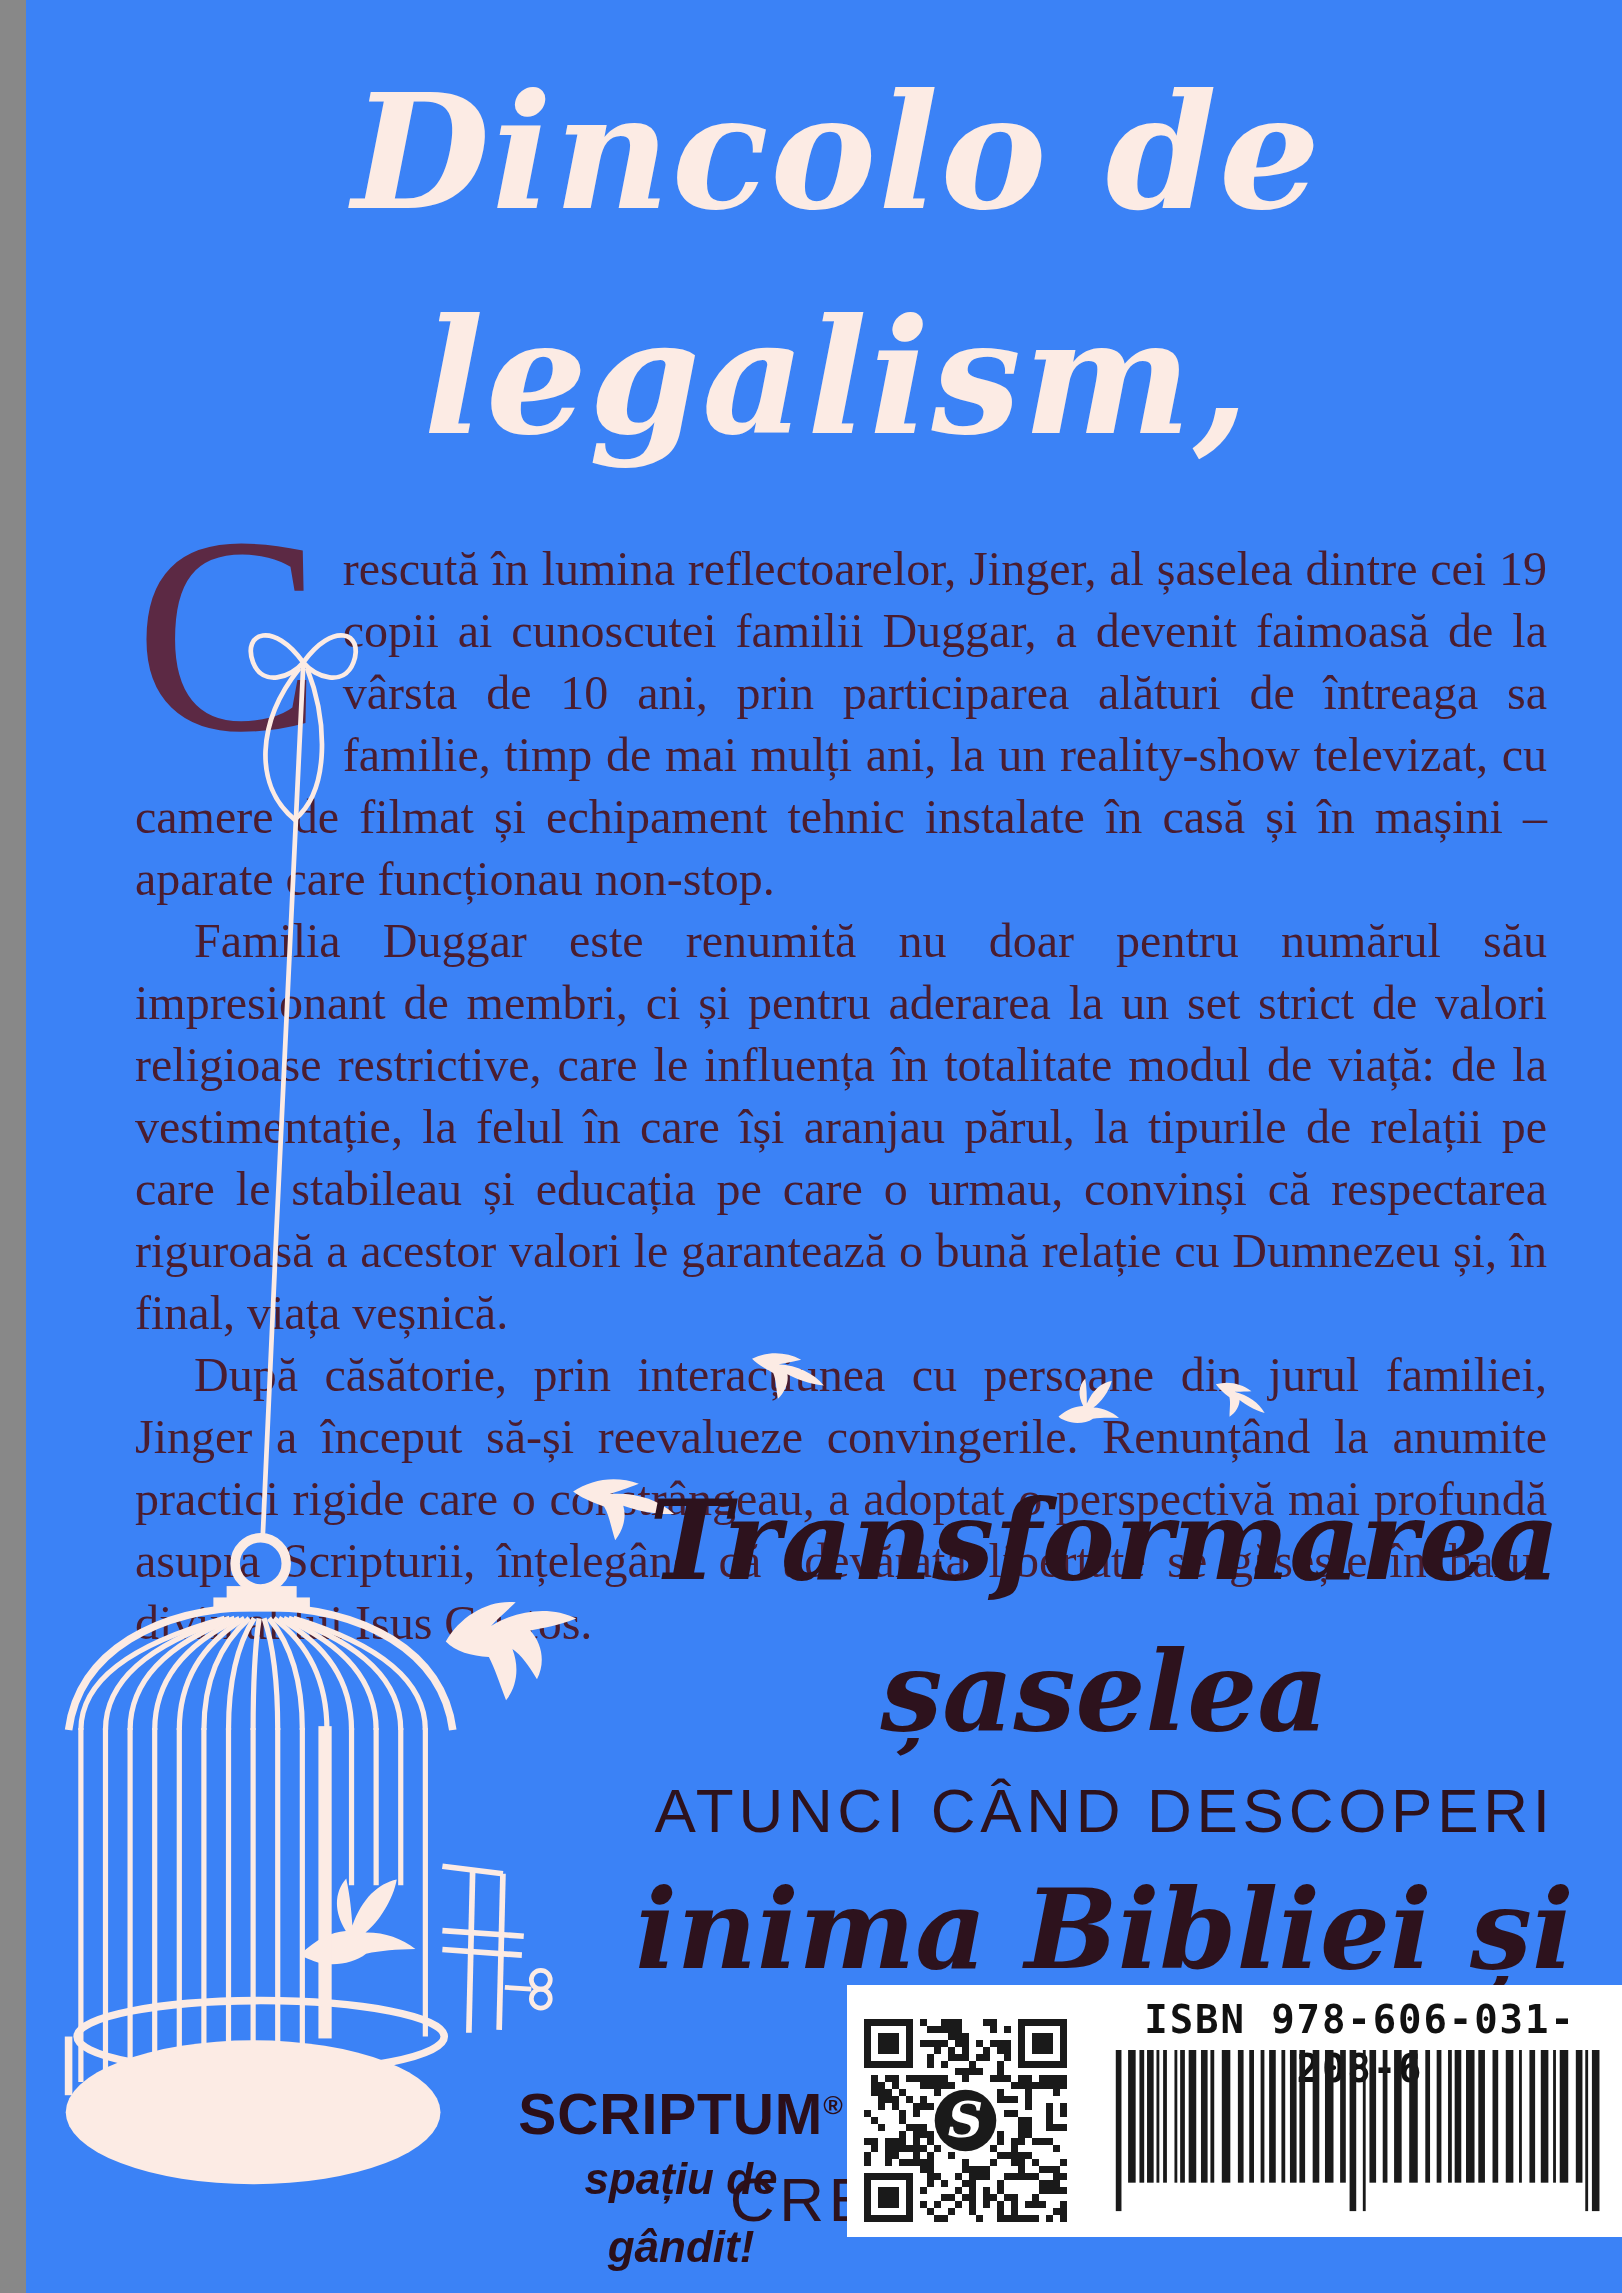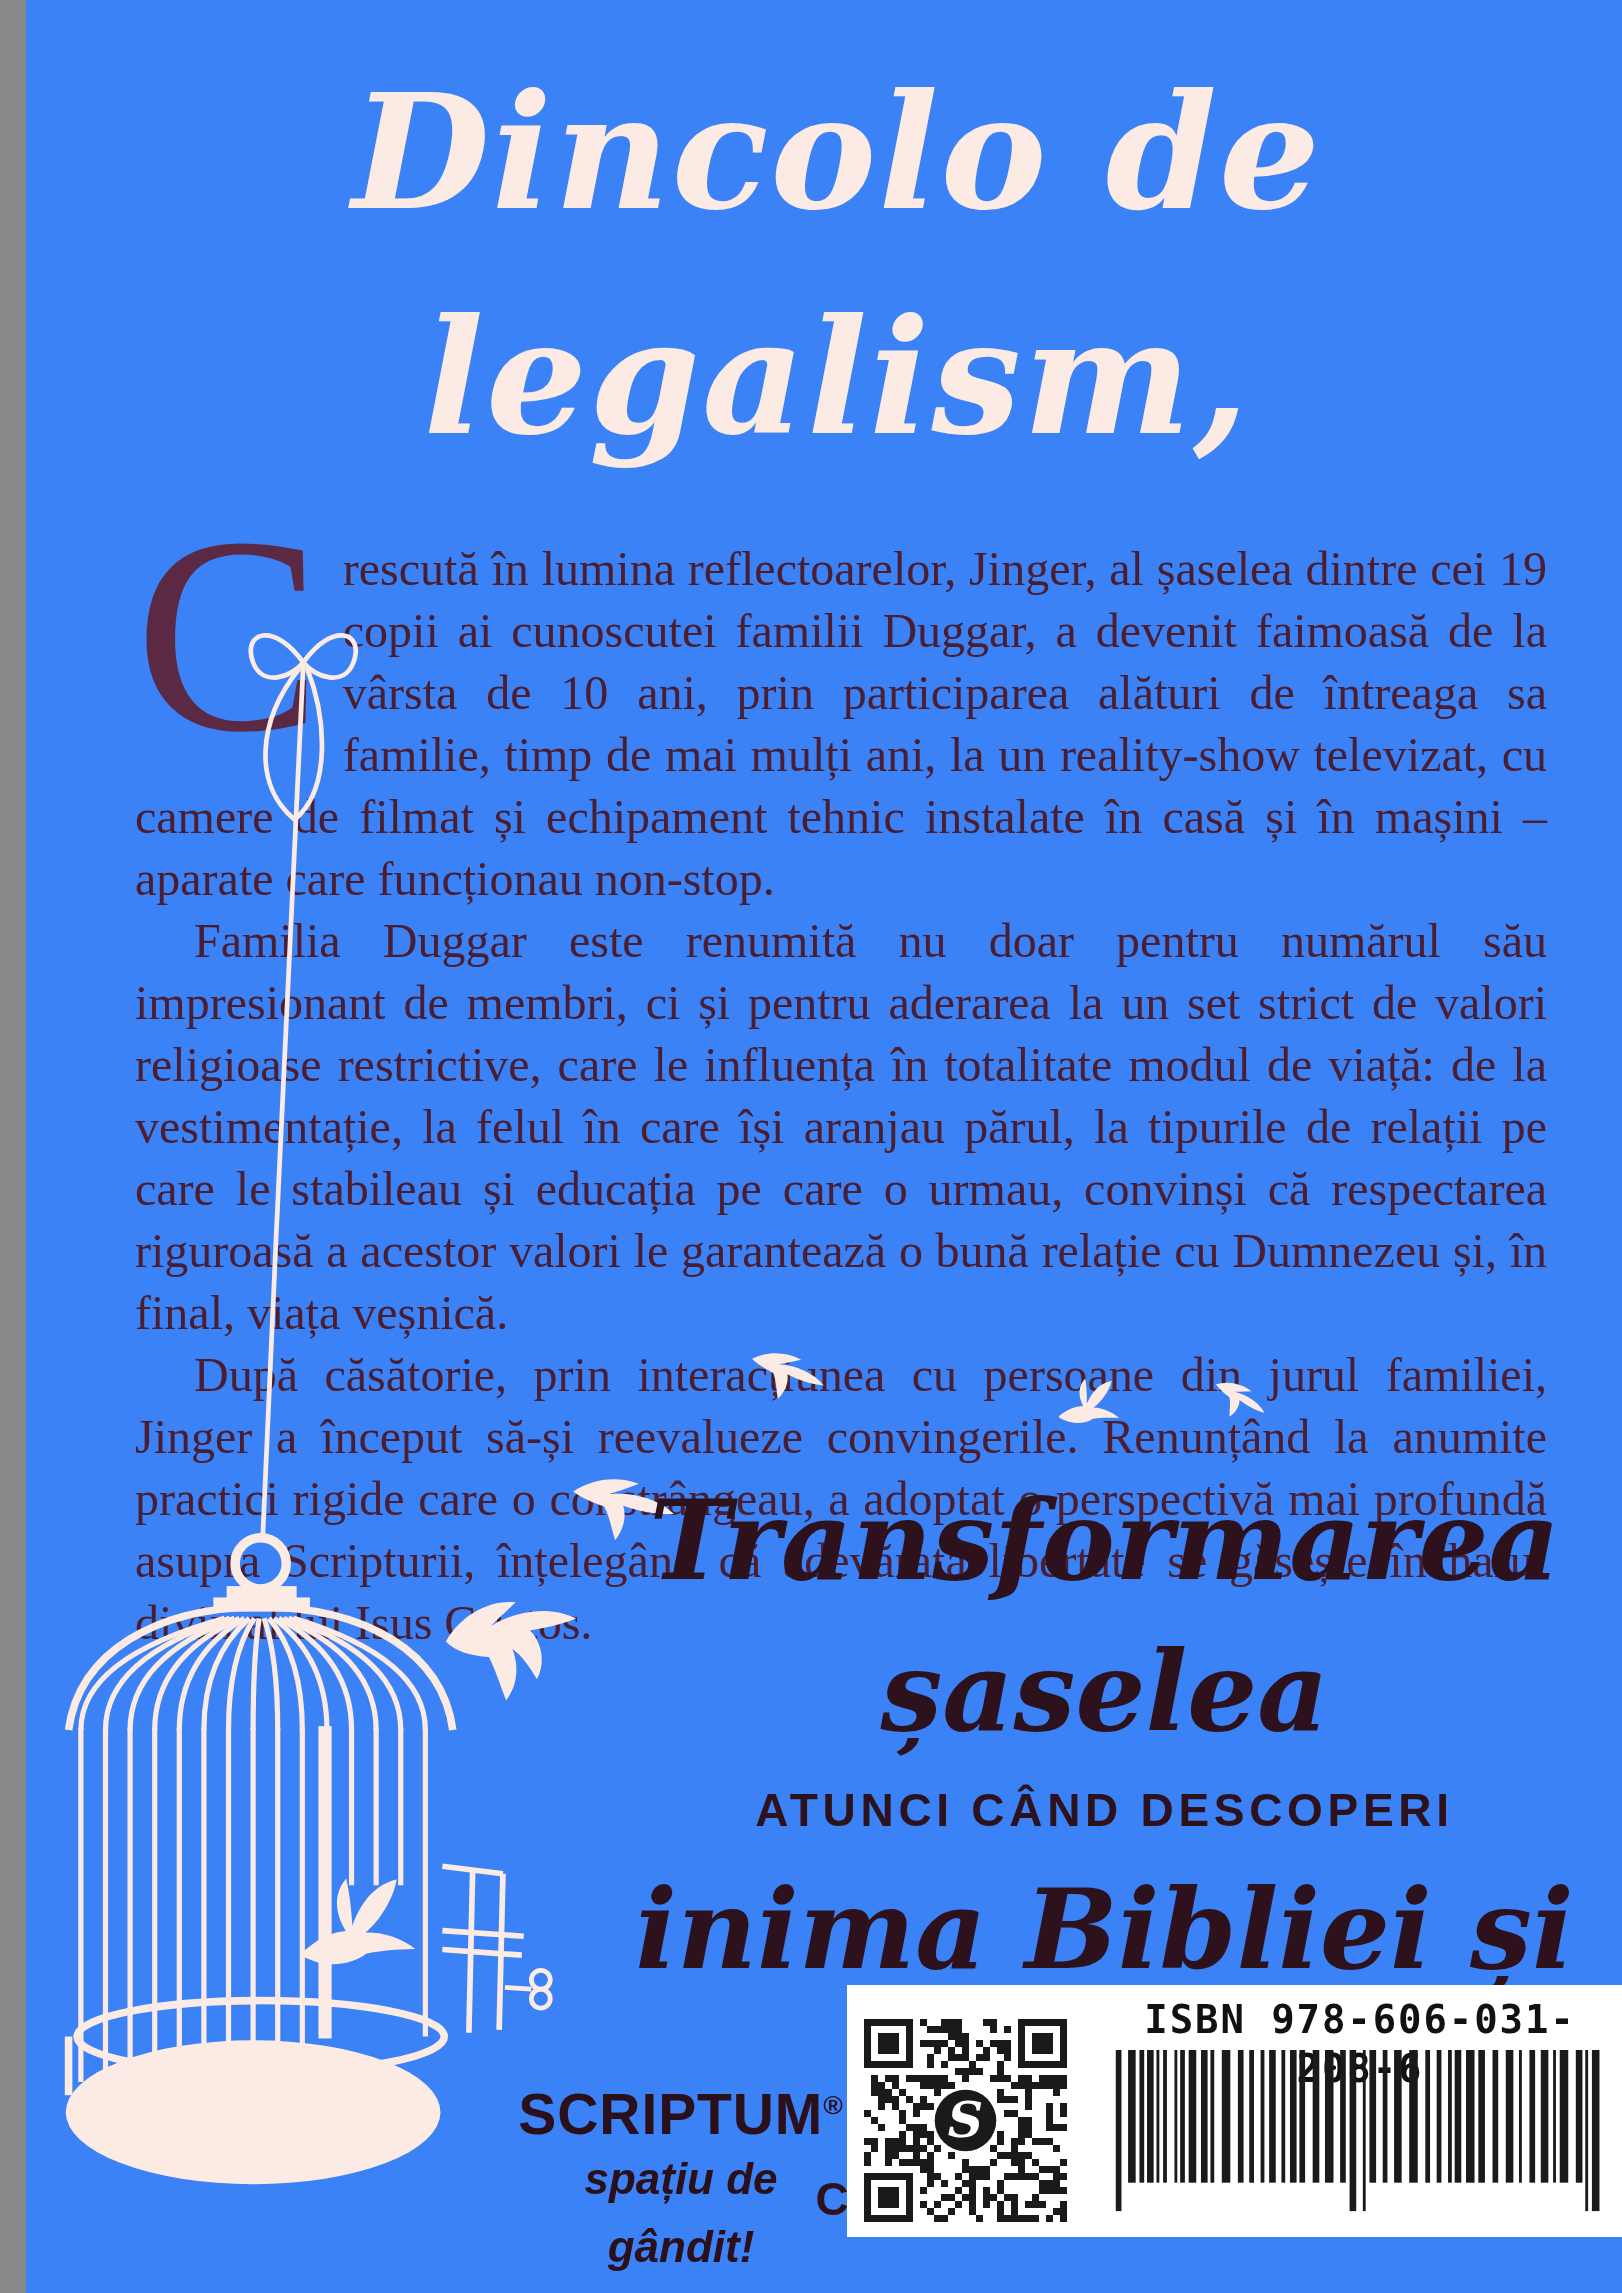--- a/index.html
+++ b/index.html
@@ -43,22 +43,22 @@
     position:absolute;left:596px;top:1465px;width:965px;
     text-align:center;color:#2d121d;z-index:3;
   }
   .tagline .script{
     font-family:"DejaVu Serif", serif;
     font-style:italic;font-weight:bold;
     font-size:110px;line-height:151px;
   }
   .tagline .caps{
     font-family:"Liberation Sans", sans-serif;
-    font-size:46px;line-height:87px;
-    letter-spacing:4.7px;font-weight:700;
+    font-size:62px;line-height:87px;
+    letter-spacing:4.7px;font-weight:400;
   }
   
   .publisher{
     position:absolute;left:492px;top:2074px;width:326px;
     text-align:center;color:#2b0f1a;z-index:3;
     font-family:"Liberation Sans", sans-serif;
   }
   .publisher .name{font-size:57px;font-weight:bold;line-height:62px;letter-spacing:0.9px;}
   .publisher .name sup{font-size:26.5px;}
   .publisher .slogan{font-size:44px;font-weight:bold;font-style:italic;line-height:68px;}

